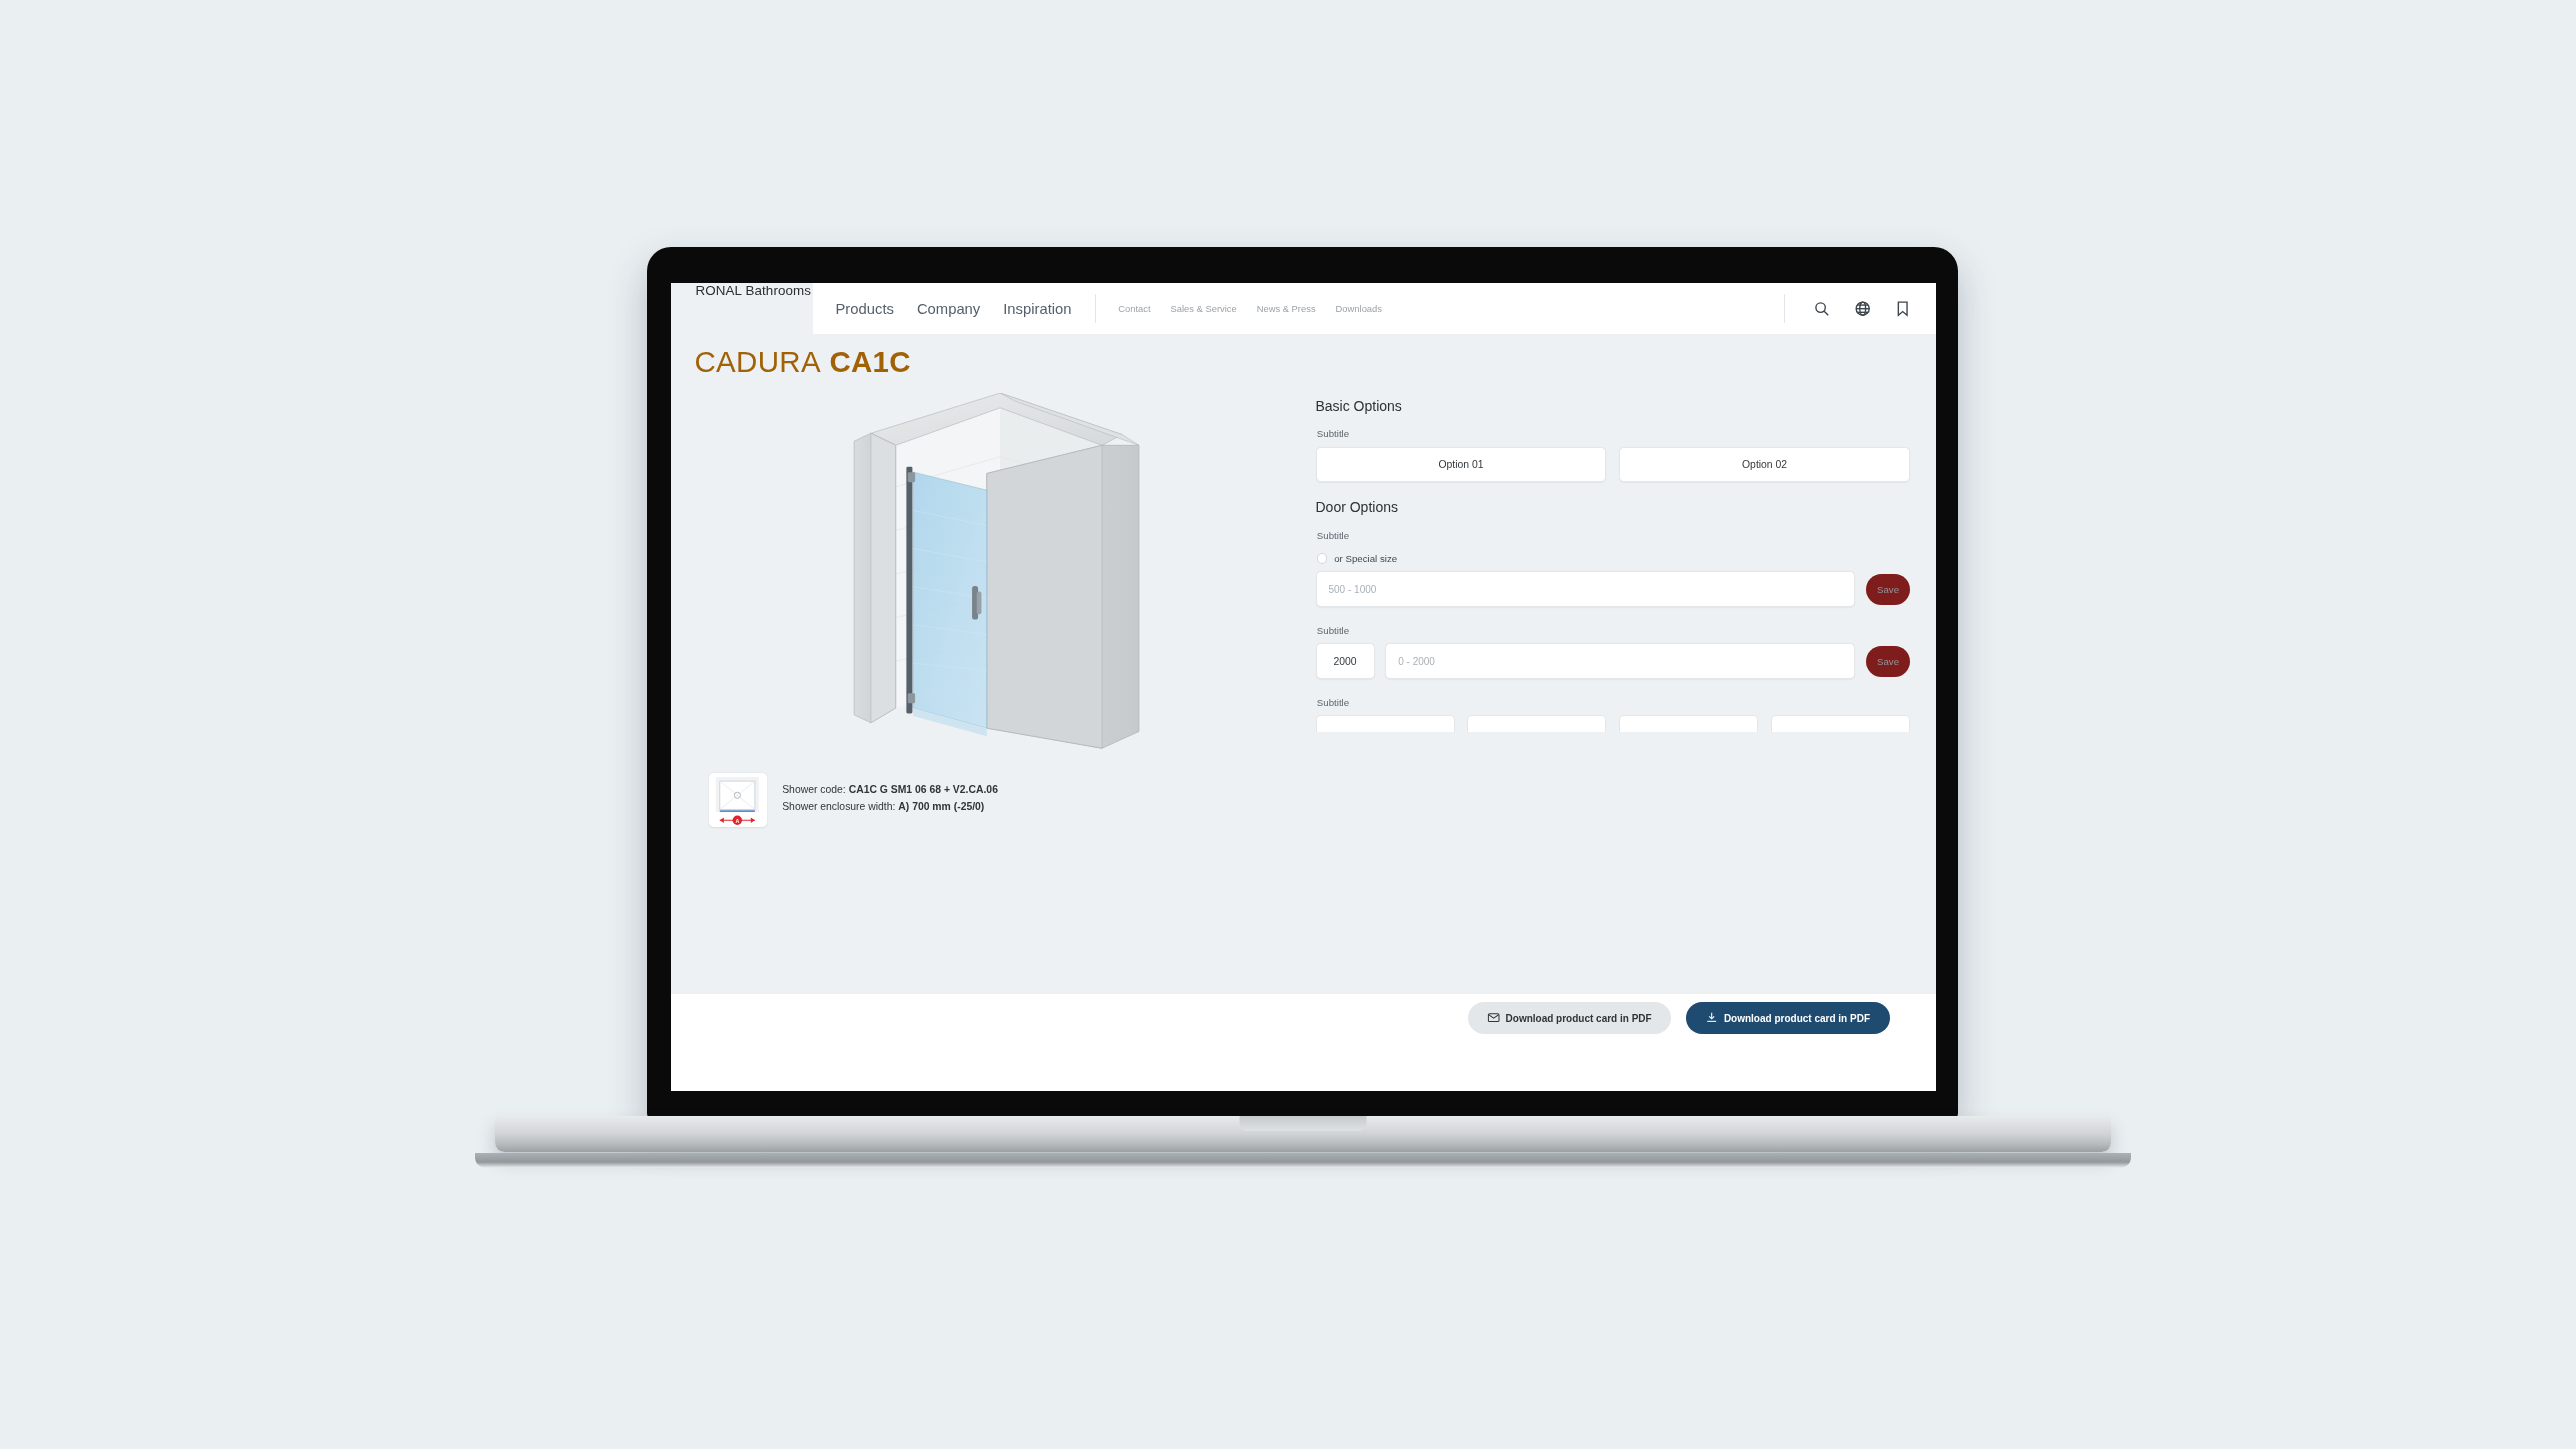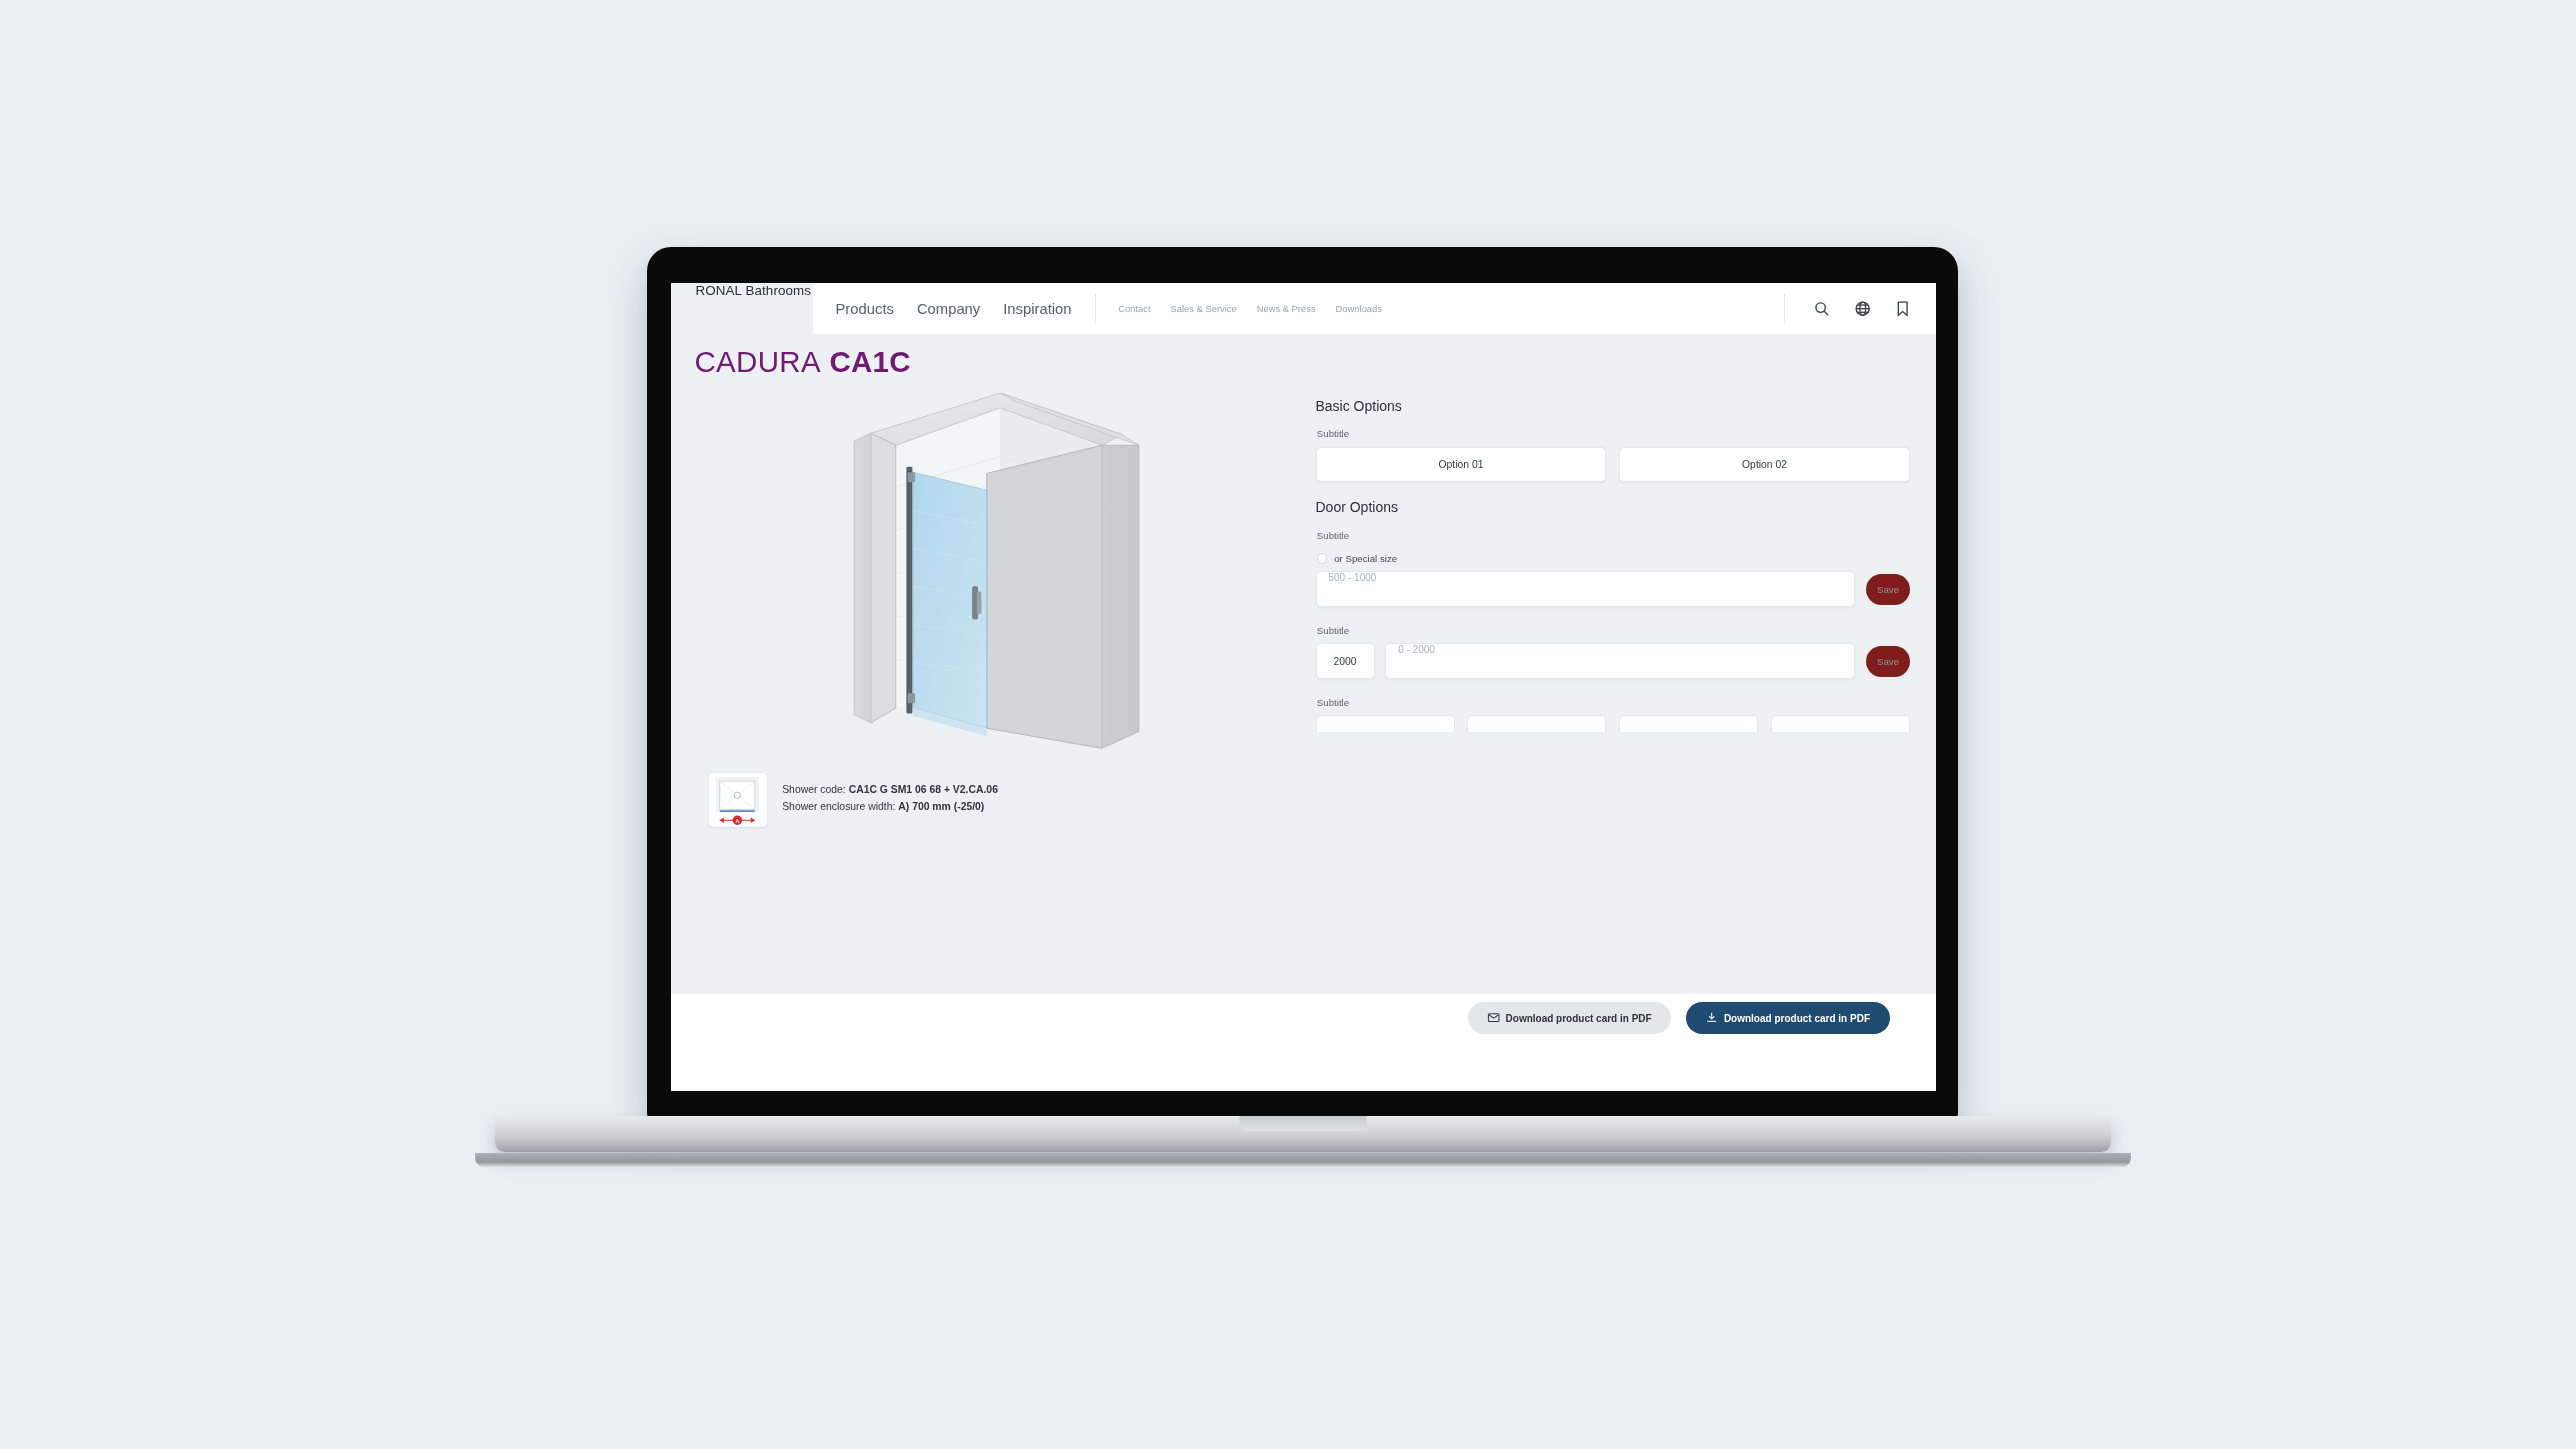--- a/index.html
+++ b/index.html
@@ -92,21 +92,21 @@
   .crumbs {
     padding: 23px 0 0 25px;
     font-size: 8.4px; letter-spacing: 0.3px;
     color: #7b848d;
   }
   .crumbs span.sep { margin: 0 4.7px; color:#b4bcc3; }
   .crumbs span.cr { white-space: nowrap; }
 
   .title {
     padding: 10.7px 0 0 24px;
-    font-size: 29.5px; color: #701a75; letter-spacing: 0.3px;
+    font-size: 29.5px; color: #a16207; letter-spacing: 0.3px;
   }
   .title .thin { font-weight: 300; }
   .title .bold { font-weight: 700; }
 
   .cols { display: flex; padding: 0 25.5px; }
   .col-left { width: 590px; position: relative; }
   .col-right { flex: 1; padding-left: 29.5px; padding-top: 19px; }
 
   
   .render { margin: 14.8px auto 0; width: 315px; height: 362px; position: relative; }
@@ -143,21 +143,21 @@
     width: 10.7px; height:10.7px; border-radius:50%;
     background:#fff; border:0.7px solid #d3d9de;
     box-shadow: inset 0 0 0 0.7px #fff;
   }
   .radio-label { font-size: 9.7px; color:#41484f; }
 
   .input-row { display:flex; align-items:center; gap: 10.7px; }
   .tinput {
     flex: 1; height: 36px; background:#fff;
     border:0.7px solid #e3e7ea; border-radius: 4.7px;
-    display:flex; align-items:flex-start; padding: 0 12px;
+    display:flex; align-items:center; padding: 0 12px;
     font-size: 10px; box-shadow: 0 0.7px 1.3px rgba(0,0,0,.05);
   }
   .tinput .ph { color:#a9b1b8; }
   .savebtn {
     width: 44px; height: 31px; border-radius: 15.4px;
     background:#7f1d1d; color:#8d969e; font-size:9.7px;
     display:flex; align-items:center; justify-content:center;
     flex: none;
   }
   .fixed-card {

